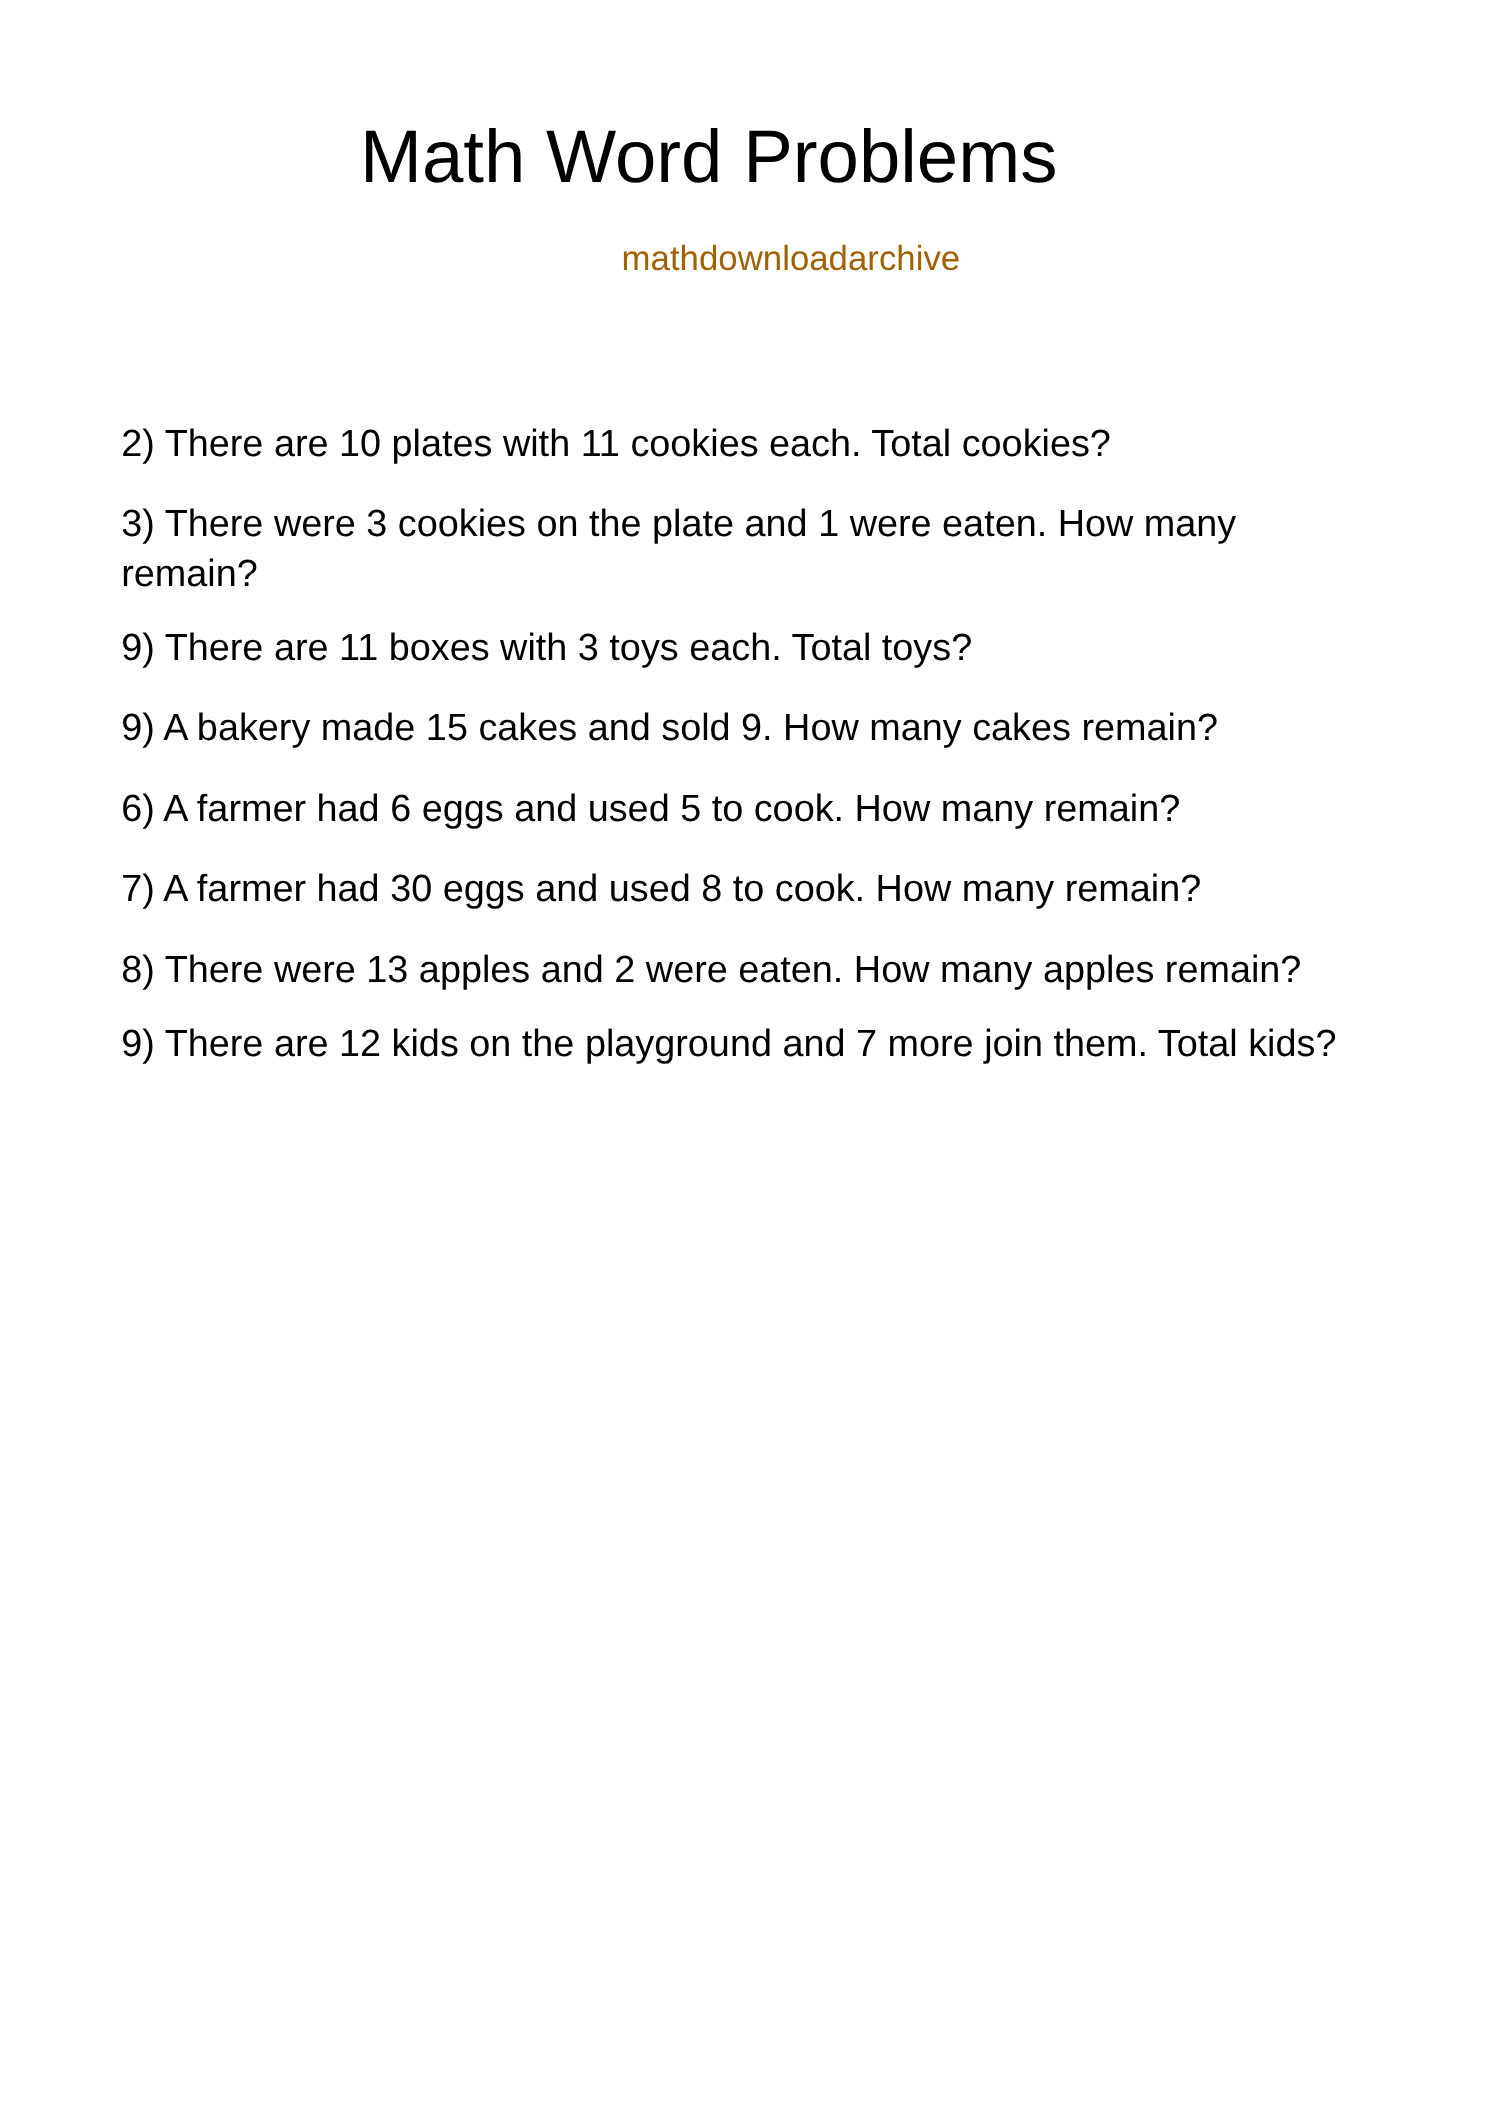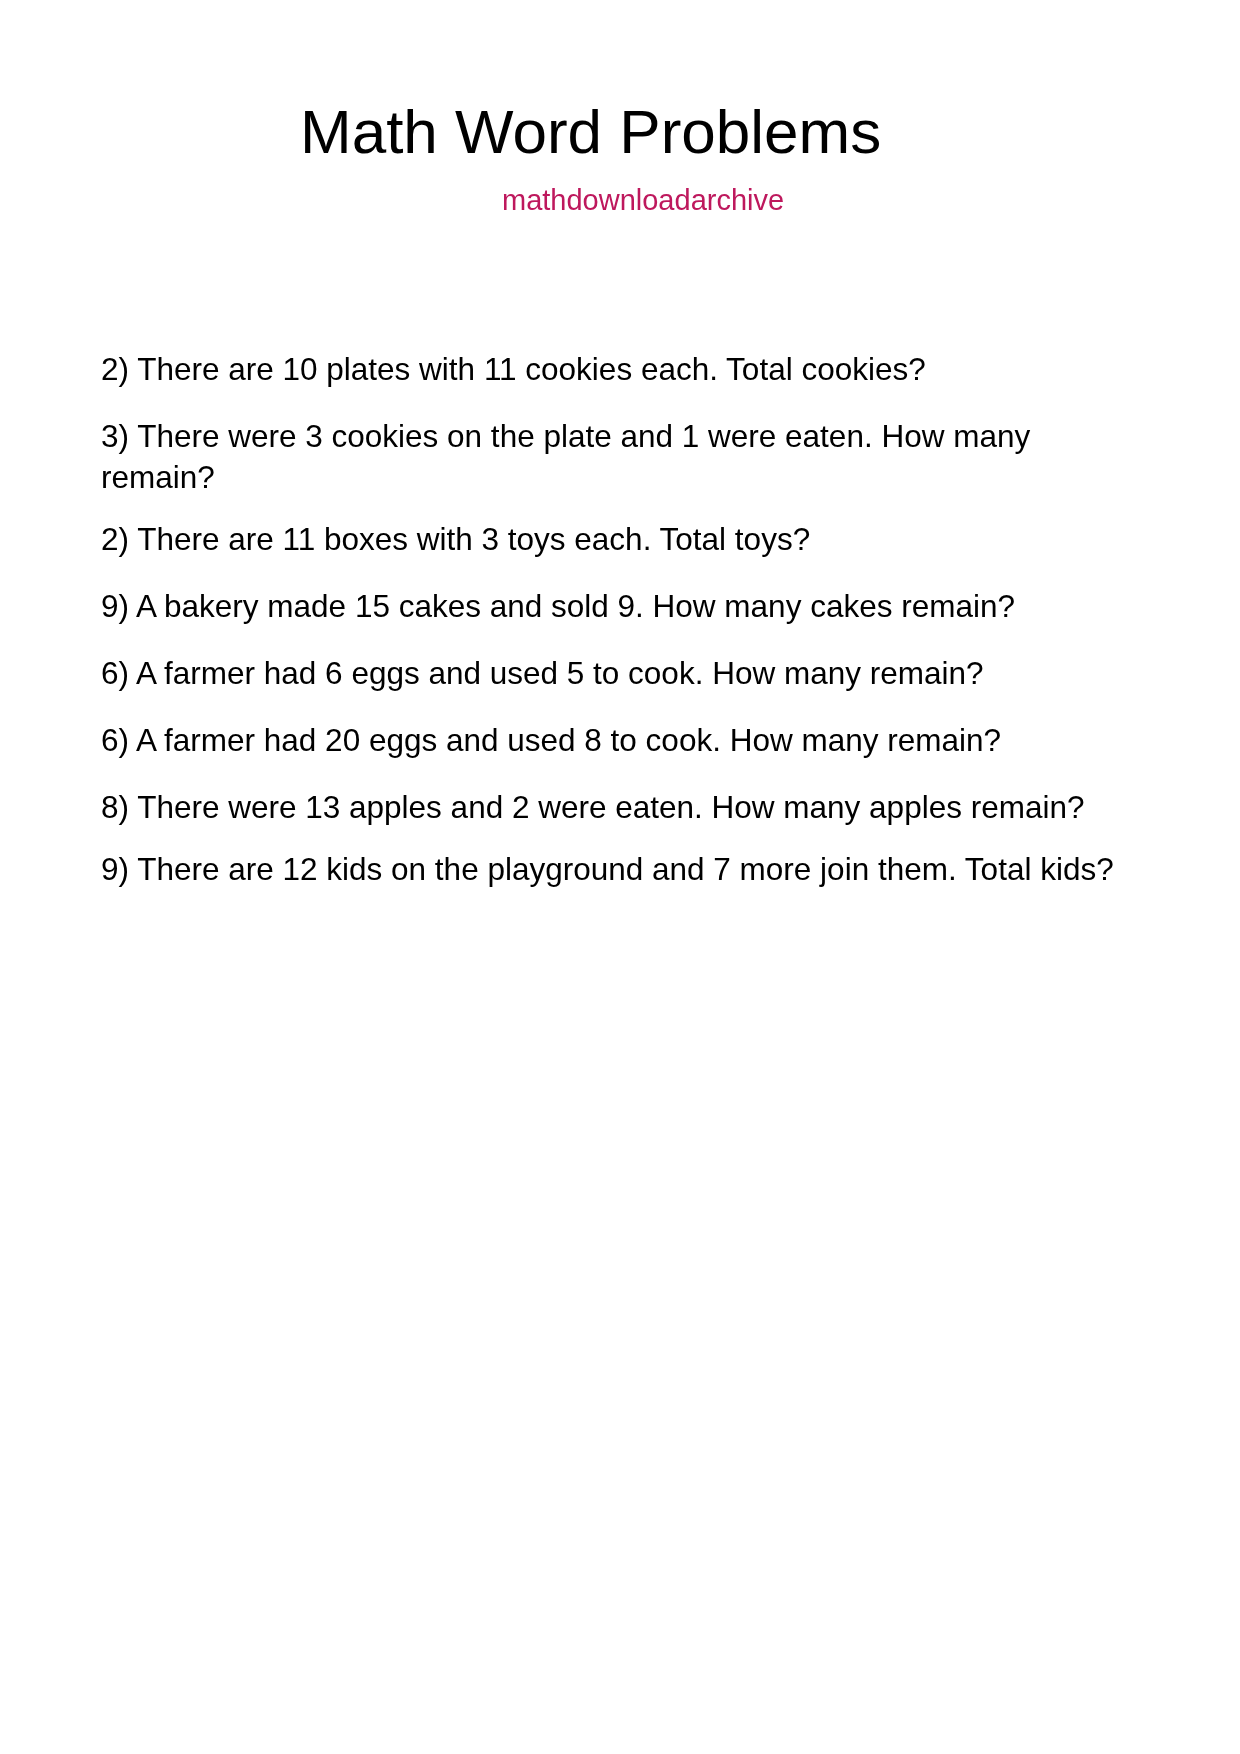--- a/index.html
+++ b/index.html
@@ -30,24 +30,24 @@
       font-size: 62px;
       font-weight: normal;
       line-height: 72px;
       white-space: nowrap;
       letter-spacing: 0px;
     }
     .subtitle {
       position: absolute;
       left: 502px;
       top: 182px;
-      margin: 0;
+      margin: 16px;
       font-size: 29px;
       line-height: 36px;
-      color: #be185d;
+      color: #a16207;
       white-space: nowrap;
     }
     .problems {
       position: absolute;
       left: 101px;
       top: 349px;
       width: 1045px;
       margin: 0;
       padding: 0;
       list-style: none;
@@ -64,20 +64,20 @@
 </head>
 <body>
 
 <div class="page">
   <h1 class="title">Math Word Problems</h1>
   <div class="subtitle">mathdownloadarchive</div>
 
   <ol class="problems">
     <li class="problem">2) There are 10 plates with 11 cookies each. Total cookies?</li>
     <li class="problem wrapped">3) There were 3 cookies on the plate and 1 were eaten. How many remain?</li>
-    <li class="problem">2) There are 11 boxes with 3 toys each. Total toys?</li>
+    <li class="problem">9) There are 11 boxes with 3 toys each. Total toys?</li>
     <li class="problem">9) A bakery made 15 cakes and sold 9. How many cakes remain?</li>
     <li class="problem">6) A farmer had 6 eggs and used 5 to cook. How many remain?</li>
-    <li class="problem">6) A farmer had 20 eggs and used 8 to cook. How many remain?</li>
+    <li class="problem">7) A farmer had 30 eggs and used 8 to cook. How many remain?</li>
     <li class="problem wrapped">8) There were 13 apples and 2 were eaten. How many apples remain?</li>
     <li class="problem wrapped">9) There are 12 kids on the playground and 7 more join them. Total kids?</li>
   </ol>
 </div>
 
 </body></html>

